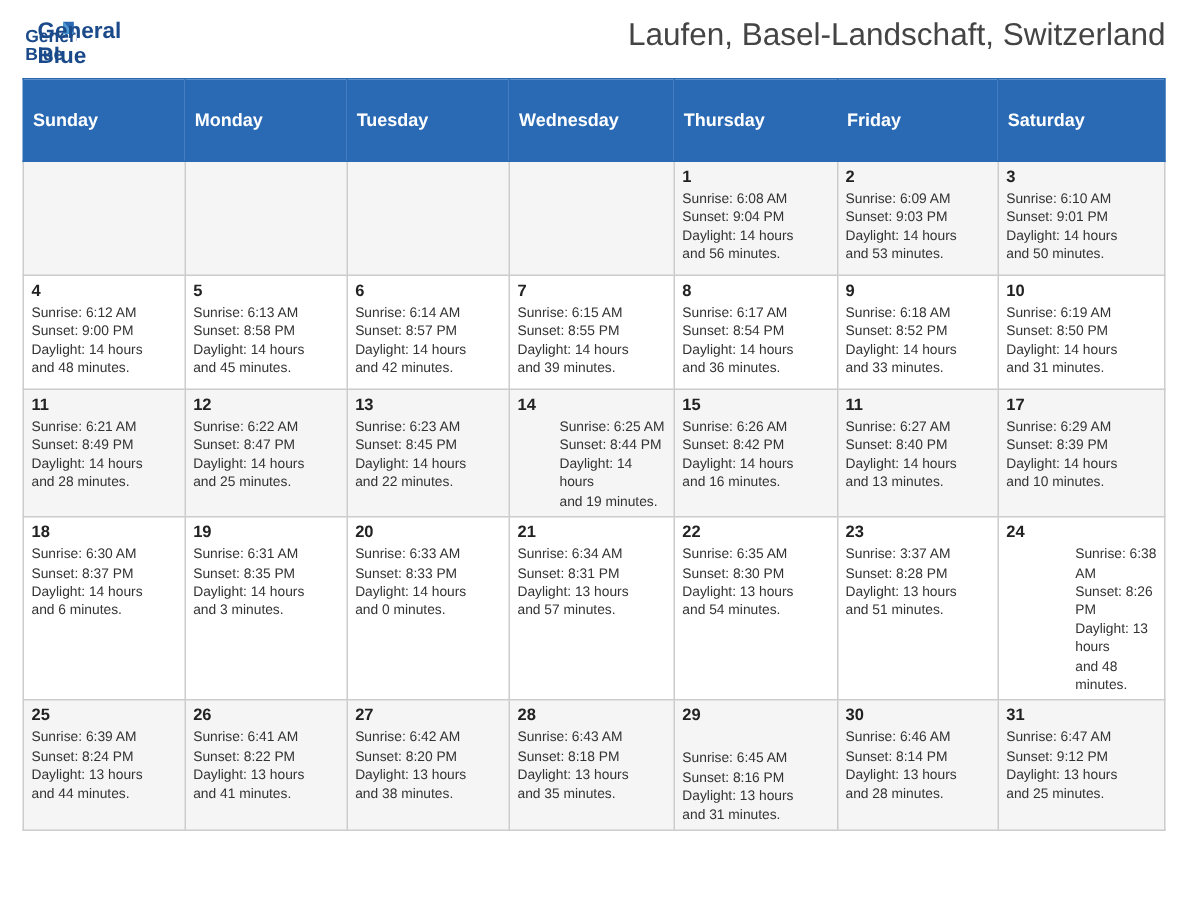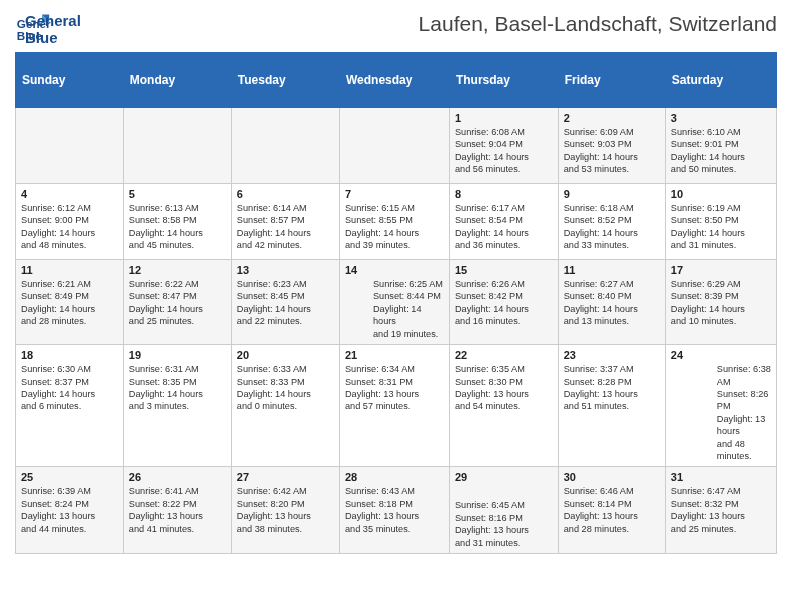--- a/index.html
+++ b/index.html
@@ -341,20 +341,20 @@
           <td>
             <span class="day-num">30</span>
             <div class="day-info" style="white-space: pre-line;">Sunrise: 6:46 AM
 Sunset: 8:14 PM
 Daylight: 13 hours
 and 28 minutes.</div>
           </td>
           <td>
             <span class="day-num">31</span>
             <div class="day-info" style="white-space: pre-line;">Sunrise: 6:47 AM
-Sunset: 8:32 PM
+Sunset: 9:12 PM
 Daylight: 13 hours
 and 25 minutes.</div>
           </td>
         </tr>
       </tbody>
   </table>
 </div>
 
 </body></html>

